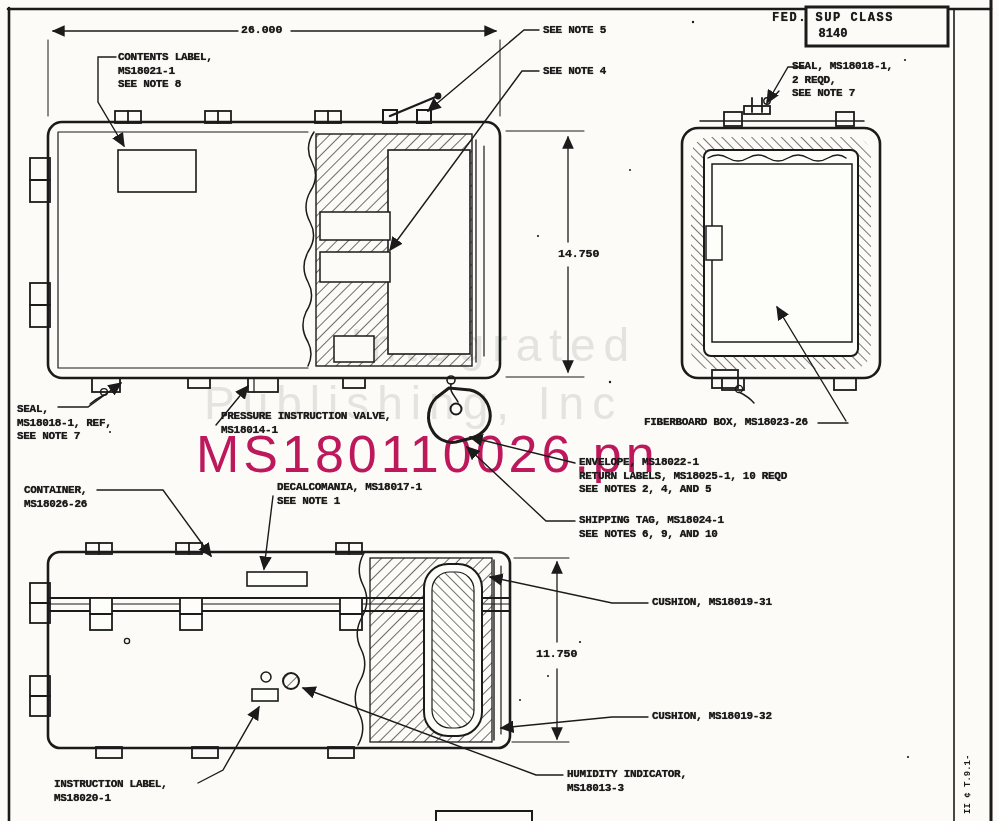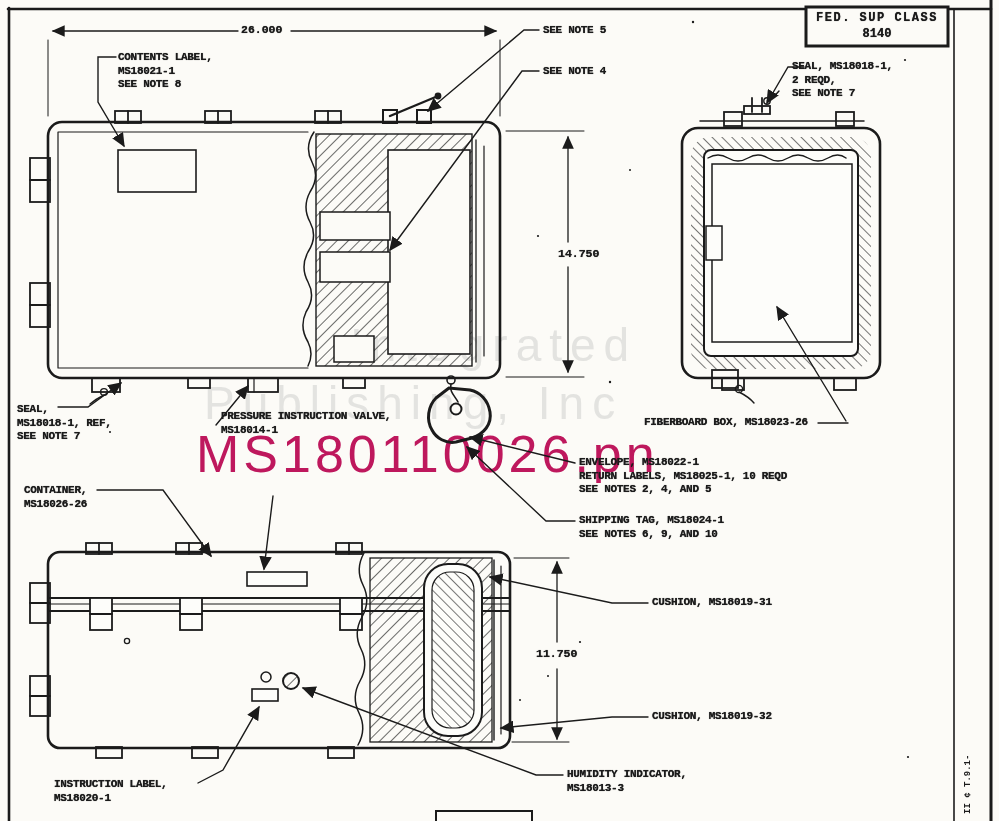--- a/index.html
+++ b/index.html
@@ -228,21 +228,21 @@
         <circle cx="110" cy="432" r="1"></circle>
           <circle cx="580" cy="642" r="1.1"></circle>
         <circle cx="520" cy="700" r="1"></circle>
           <circle cx="908" cy="757" r="1.1"></circle>
         <circle cx="538" cy="236" r="1.1"></circle>
           <circle cx="548" cy="676" r="1"></circle>
       </g>
     </g>
   </svg>
 
-  <div class="tblk" style="left:806px;top:11px;width:142px;">
+  <div class="tblk" style="left:762px;top:11px;width:142px;">
     <div class="a">FED. SUP CLASS</div>
     <div class="b">8140</div>
   </div>
 
   <div class="dim" style="left:241px;top:23px;">26.000</div>
   <div class="dim" style="left:531px;top:247px;margin-left:27px;">14.750</div>
   <div class="dim" style="left:536px;top:647px;">11.750</div>
 
   <div class="co" style="left:118px;top:51px;">
     <div>CONTENTS LABEL,</div>
@@ -288,20 +288,24 @@
   <div class="co" style="left:579px;top:514px;">
     <div>SHIPPING TAG, MS18024-1</div>
     <div>SEE NOTES 6, 9, AND 10</div>
   </div>
 
   <div class="co" style="left:24px;top:484px;">
     <div>CONTAINER,</div>
     <div>MS18026-26</div>
   </div>
 
+  <div class="co" style="left:277px;top:481px;">
+    <div>DECALCOMANIA, MS18017-1</div>
+    <div>SEE NOTE 1</div>
+  </div>
 
   <div class="co" style="left:652px;top:596px;">
     <div>CUSHION, MS18019-31</div>
   </div>
 
   <div class="co" style="left:652px;top:710px;">
     <div>CUSHION, MS18019-32</div>
   </div>
 
   <div class="co" style="left:567px;top:768px;">

